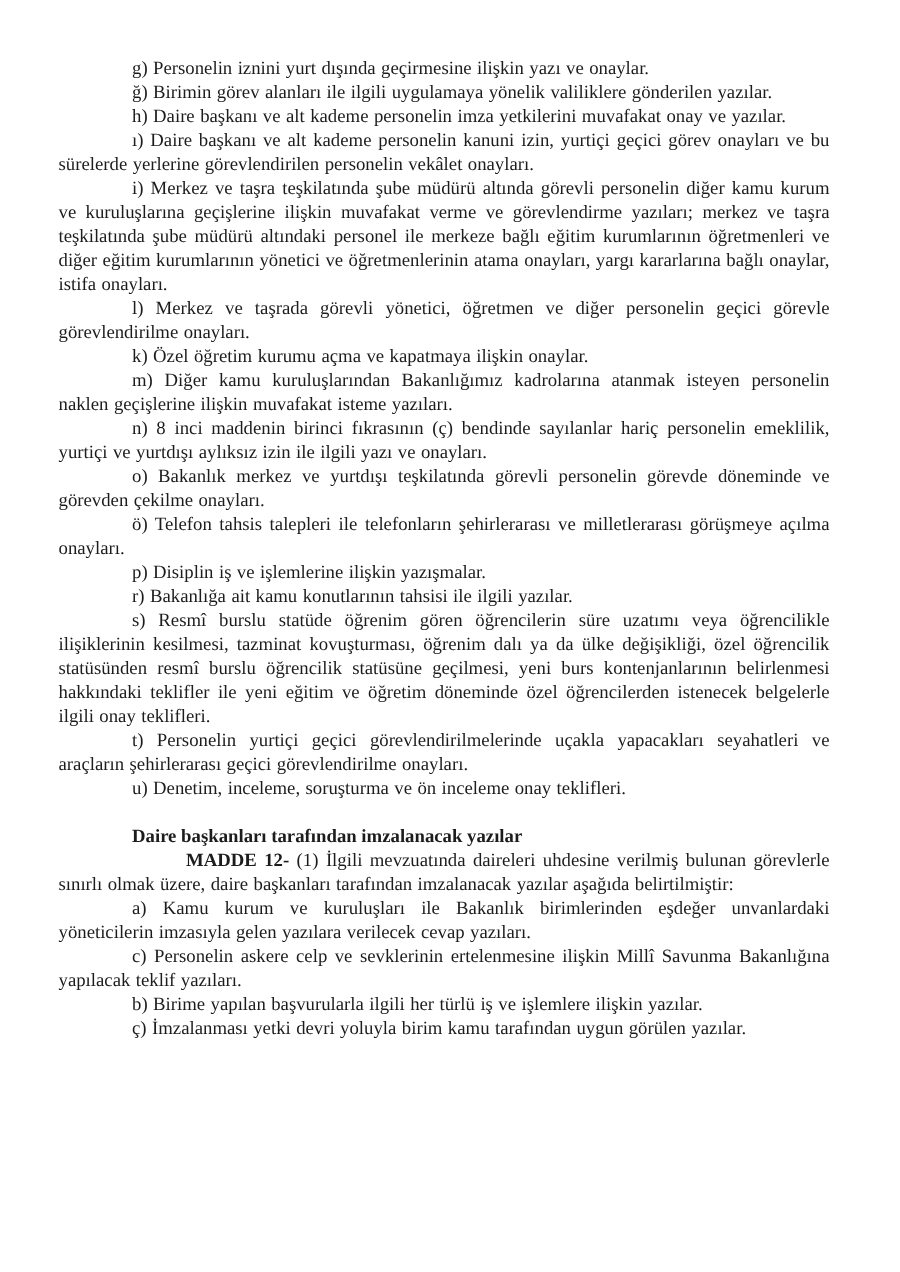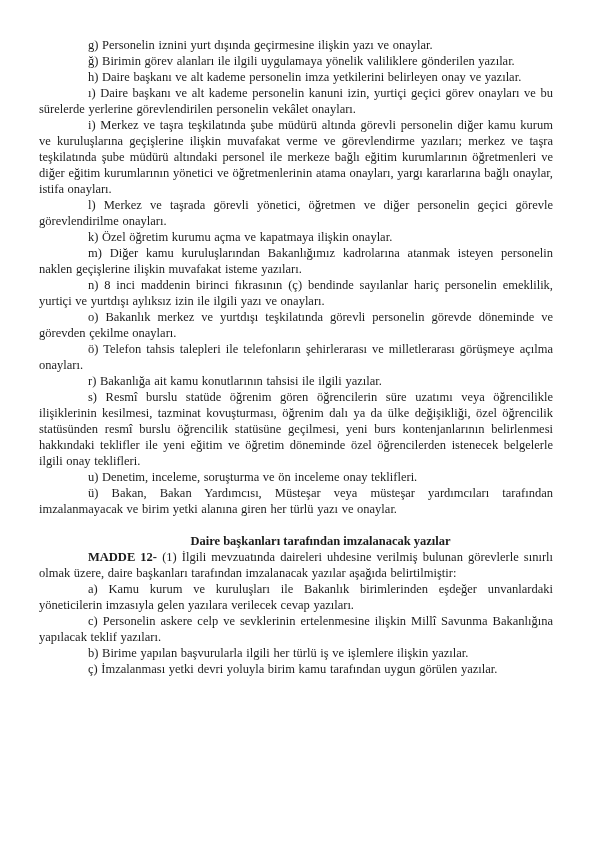--- a/index.html
+++ b/index.html
@@ -24,47 +24,49 @@
   .para {
     margin: 0;
     text-align: justify;
     text-indent: 49px;
     word-spacing: 0.5px;
   }
   .heading {
     margin: 16px 0 0 0;
     font-weight: bold;
     text-indent: 49px;
-    text-align: center;
+    text-align: left;
   }
   .madde-label {
     font-weight: bold;
+    margin-left: 36px;
   }
 </style>
 </head>
 <body>
 
 <div class="page">
 
   <div>
       <p class="para">g) Personelin iznini yurt dışında geçirmesine ilişkin yazı ve onaylar.</p>
       <p class="para">ğ) Birimin görev alanları ile ilgili uygulamaya yönelik valiliklere gönderilen yazılar.</p>
-      <p class="para">h) Daire başkanı ve alt kademe personelin imza yetkilerini belirleyen onay ve yazılar.</p>
+      <p class="para">h) Daire başkanı ve alt kademe personelin imza yetkilerini muvafakat onay ve yazılar.</p>
       <p class="para">ı) Daire başkanı ve alt kademe personelin kanuni izin, yurtiçi geçici görev onayları ve bu sürelerde yerlerine görevlendirilen personelin vekâlet onayları.</p>
       <p class="para">i) Merkez ve taşra teşkilatında şube müdürü altında görevli personelin diğer kamu kurum ve kuruluşlarına geçişlerine ilişkin muvafakat verme ve görevlendirme yazıları; merkez ve taşra teşkilatında şube müdürü altındaki personel ile merkeze bağlı eğitim kurumlarının öğretmenleri ve diğer eğitim kurumlarının yönetici ve öğretmenlerinin atama onayları, yargı kararlarına bağlı onaylar, istifa onayları.</p>
       <p class="para">l) Merkez ve taşrada görevli yönetici, öğretmen ve diğer personelin geçici görevle görevlendirilme onayları.</p>
       <p class="para">k) Özel öğretim kurumu açma ve kapatmaya ilişkin onaylar.</p>
       <p class="para">m) Diğer kamu kuruluşlarından Bakanlığımız kadrolarına atanmak isteyen personelin naklen geçişlerine ilişkin muvafakat isteme yazıları.</p>
       <p class="para">n) 8 inci maddenin birinci fıkrasının (ç) bendinde sayılanlar hariç personelin emeklilik, yurtiçi ve yurtdışı aylıksız izin ile ilgili yazı ve onayları.</p>
       <p class="para">o) Bakanlık merkez ve yurtdışı teşkilatında görevli personelin görevde döneminde ve görevden çekilme onayları.</p>
       <p class="para">ö) Telefon tahsis talepleri ile telefonların şehirlerarası ve milletlerarası görüşmeye açılma onayları.</p>
+      <p class="para">p) Disiplin iş ve işlemlerine ilişkin yazışmalar.</p>
       <p class="para">r) Bakanlığa ait kamu konutlarının tahsisi ile ilgili yazılar.</p>
       <p class="para">s) Resmî burslu statüde öğrenim gören öğrencilerin süre uzatımı veya öğrencilikle ilişiklerinin kesilmesi, tazminat kovuşturması, öğrenim dalı ya da ülke değişikliği, özel öğrencilik statüsünden resmî burslu öğrencilik statüsüne geçilmesi, yeni burs kontenjanlarının belirlenmesi hakkındaki teklifler ile yeni eğitim ve öğretim döneminde özel öğrencilerden istenecek belgelerle ilgili onay teklifleri.</p>
+      <p class="para">t) Personelin yurtiçi geçici görevlendirilmelerinde uçakla yapacakları seyahatleri ve araçların şehirlerarası geçici görevlendirilme onayları.</p>
       <p class="para">u) Denetim, inceleme, soruşturma ve ön inceleme onay teklifleri.</p>
-      <p class="para">ü) Bakan, Bakan Yardımcısı, Müsteşar veya müsteşar yardımcıları tarafından imzalanmayacak ve birim yetki alanına giren her türlü yazı ve onaylar.</p>
     </div>
 
   <p class="heading">Daire başkanları tarafından imzalanacak yazılar</p>
 
   <p class="para"><span class="madde-label">MADDE 12-</span><span> (1) İlgili mevzuatında daireleri uhdesine verilmiş bulunan görevlerle sınırlı olmak üzere, daire başkanları tarafından imzalanacak yazılar aşağıda belirtilmiştir:</span></p>
 
   <div>
       <p class="para">a) Kamu kurum ve kuruluşları ile Bakanlık birimlerinden eşdeğer unvanlardaki yöneticilerin imzasıyla gelen yazılara verilecek cevap yazıları.</p>
       <p class="para">c) Personelin askere celp ve sevklerinin ertelenmesine ilişkin Millî Savunma Bakanlığına yapılacak teklif yazıları.</p>
       <p class="para">b) Birime yapılan başvurularla ilgili her türlü iş ve işlemlere ilişkin yazılar.</p>

